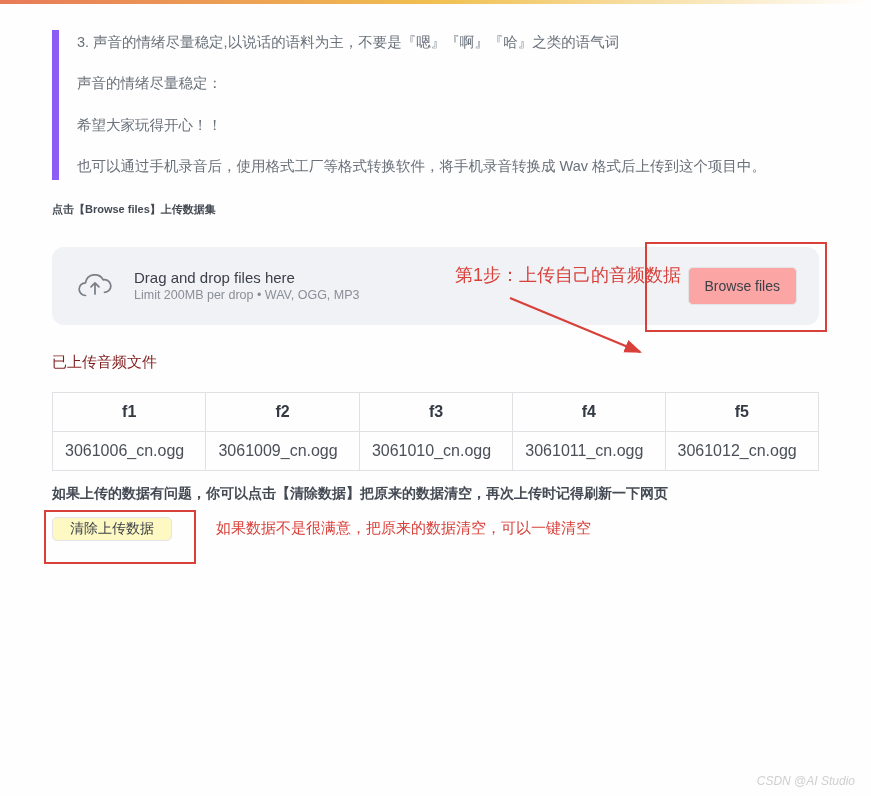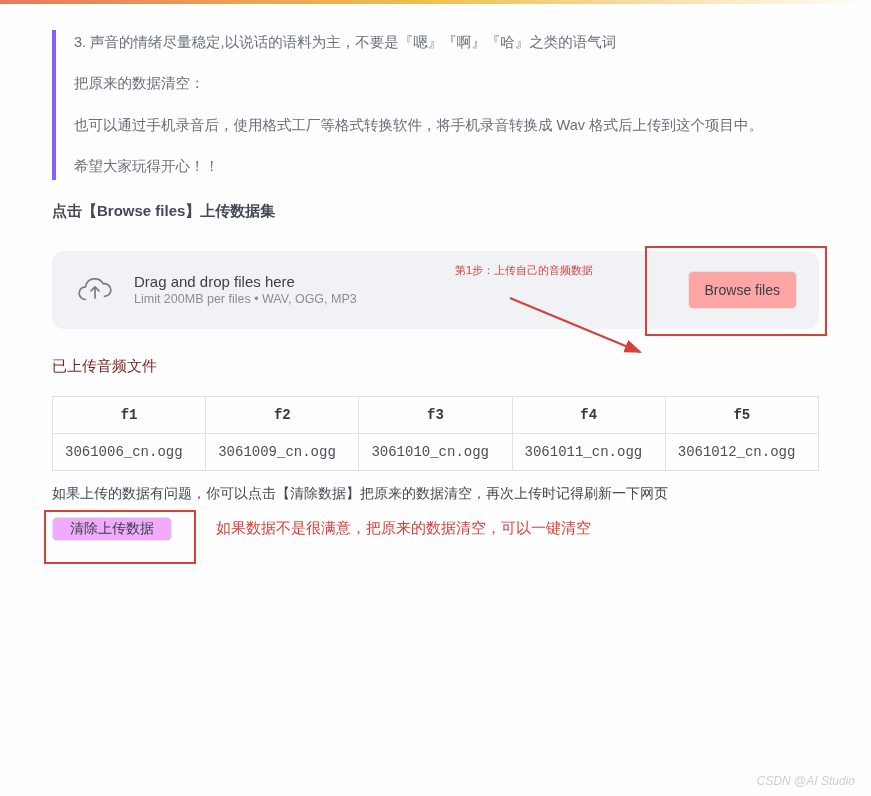--- a/index.html
+++ b/index.html
@@ -15,32 +15,32 @@
     .top-gradient {
       position: absolute;
       top: 0; left: 0; right: 0;
       height: 4px;
       background: linear-gradient(90deg, #e87a59 0%, #f0c050 50%, #ffffff 100%);
     }
     .content {
       padding: 30px 52px 20px 52px;
     }
     .quote-block {
-      border-left: 4px solid #8b5cf6;
+      border-left: 7px solid #8b5cf6;
       padding-left: 18px;
       margin-bottom: 22px;
     }
     .quote-block p {
       color: #69707a;
       font-size: 14.5px;
       line-height: 1.75;
       margin-bottom: 16px;
     }
     .section-heading {
-      font-size: 15px;
+      font-size: 11px;
       font-weight: 700;
       color: #444a53;
       margin: 18px 0 30px 0;
     }
     .uploader-wrap {
       position: relative;
       margin-bottom: 28px;
     }
     .uploader {
       background: #f0f2f6;
@@ -84,21 +84,21 @@
       top: -5px;
       right: -8px;
       width: 182px;
       height: 90px;
     }
     .annotation-1 {
       position: absolute;
       top: 263px;
       left: 455px;
       color: #d8403a;
-      font-size: 11px;
+      font-size: 18px;
       pointer-events: none;
     }
     .arrow-1 {
       position: absolute;
       top: 290px;
       left: 500px;
       pointer-events: none;
     }
     .uploaded-heading {
       font-size: 15px;
@@ -107,42 +107,42 @@
       margin-bottom: 20px;
     }
     table {
       width: 100%;
       border-collapse: collapse;
       margin-bottom: 14px;
     }
     th, td {
       border: 1px solid #dfe1e5;
       padding: 10px 12px;
-      font-size: 14px;
+      font-size: 16px;
       text-align: left;
       color: #4a4f58;
-      font-family: Liberation Mono, monospace;
     }
     th {
       font-weight: 700;
       text-align: center;
       color: #333a44;
     }
     .hint-text {
       font-size: 14px;
       color: #444a53;
       margin-bottom: 14px;
+      font-weight: bold;
     }
     .clear-row {
       position: relative;
       display: flex;
       align-items: center;
     }
     .clear-btn {
-      background: #f0abfc;
+      background: #fef9c3;
       border: 1px solid #e2e4e8;
       border-radius: 5px;
       padding: 2px 17px;
       font-size: 14px;
       color: #3a3f48;
       cursor: pointer;
     }
     .red-box-2 {
       position: absolute;
       border: 2px solid #d8403a;
@@ -169,38 +169,38 @@
   </style>
 </head>
 <body>
 
 <div class="top-gradient"></div>
 
 <div class="content">
 
   <div class="quote-block">
     <p>3.   声音的情绪尽量稳定,以说话的语料为主，不要是『嗯』『啊』『哈』之类的语气词</p>
-    <p>把原来的数据清空：</p>
+    <p>声音的情绪尽量稳定：</p>
+    <p>希望大家玩得开心！！</p>
     <p>也可以通过手机录音后，使用格式工厂等格式转换软件，将手机录音转换成 Wav 格式后上传到这个项目中。</p>
-    <p>希望大家玩得开心！！</p>
   </div>
 
   <div class="section-heading">点击【Browse files】上传数据集</div>
 
   <div class="uploader-wrap">
     <div class="uploader">
       <span class="cloud-icon">
         <svg viewBox="0 0 48 48" fill="none" stroke="currentColor" stroke-width="2.2">
           <path d="M36 32a8 8 0 0 0 0-16 7.9 7.9 0 0 0-1.6.16A12 12 0 0 0 12 20a8 8 0 0 0 0 16" stroke-linecap="round" stroke-linejoin="round"></path>
           <path d="M24 20v14M19 25l5-5 5 5" stroke-linecap="round" stroke-linejoin="round"></path>
         </svg>
       </span>
       <div class="uploader-text">
         <div class="dnd">Drag and drop files here</div>
-        <div class="limit">Limit 200MB per files • WAV, OGG, MP3</div>
+        <div class="limit">Limit 200MB per drop • WAV, OGG, MP3</div>
       </div>
       <button class="browse-btn">Browse files</button>
     </div>
     <div class="red-box-1"></div>
   </div>
 
   <div class="uploaded-heading">已上传音频文件</div>
 
   <table>
     <thead>

